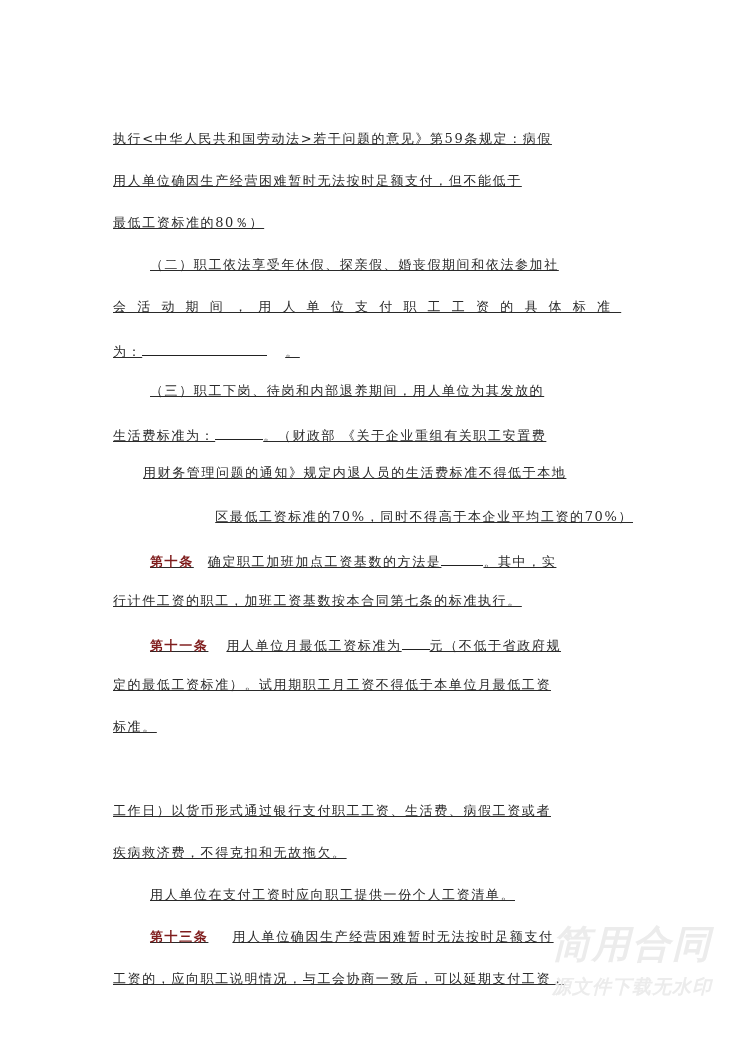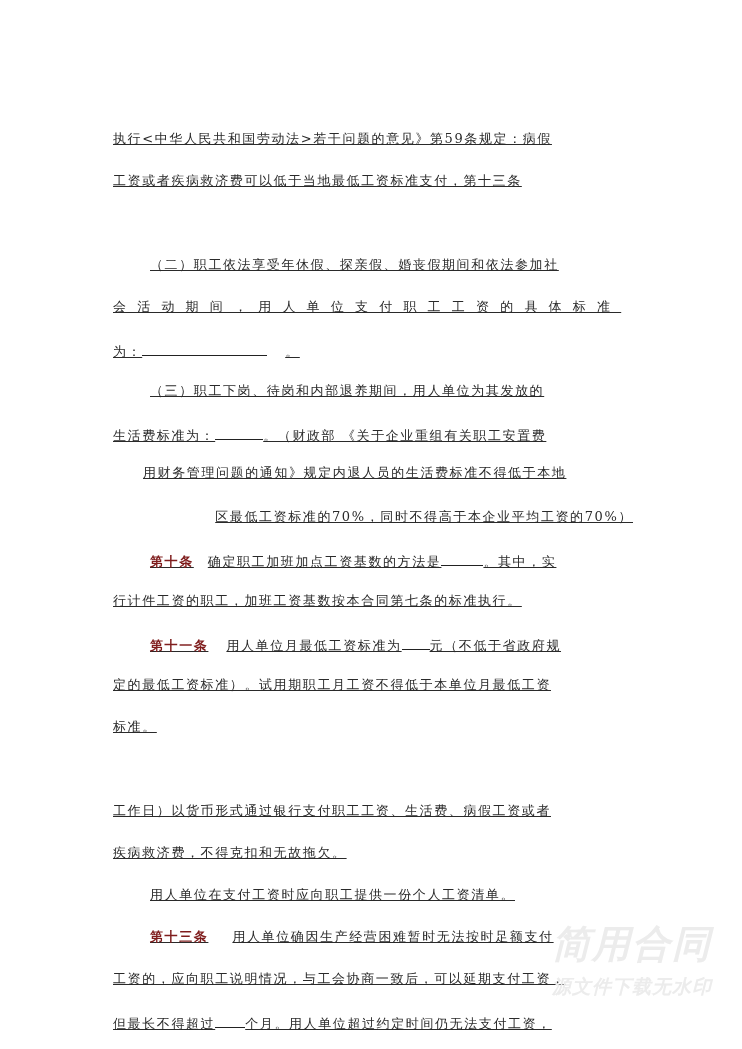--- a/index.html
+++ b/index.html
@@ -63,21 +63,22 @@
       letter-spacing: 1px;
       margin-top: 8px;
     }
   </style>
 </head>
 <body>
 
 <div class="page">
 
   <div class="line" style="top:127px;">执行&lt;中华人民共和国劳动法&gt;若干问题的意见》第59条规定：病假</div>
-  <div class="line" style="top:169px;">工资或者疾病救济费可以低于当地最低工资标准支付，第十三条</div>
+  <div class="line" style="top:169px;">用人单位确因生产经营困难暂时无法按时足额支付，但不能低于</div>
+  <div class="line" style="top:211px;">最低工资标准的80％）</div>
 
   <div class="line indent" style="top:253px;">（二）职工依法享受年休假、探亲假、婚丧假期间和依法参加社</div>
   <div class="line wide" style="top:295px;">会活动期间，用人单位支付职工工资的具体标准</div>
   <div class="line" style="top:337px;">
     <span>为：</span><span class="blank" style="width:125px;"></span><span class="gap" style="width:18px;"></span><span>。</span>
   </div>
 
   <div class="line indent" style="top:379px;">（三）职工下岗、待岗和内部退养期间，用人单位为其发放的</div>
   <div class="line" style="top:421px;">
     <span>生活费标准为：</span><span class="blank" style="width:48px;"></span><span>。（财政部 《关于企业重组有关职工安置费</span>
@@ -97,21 +98,18 @@
   <div class="line" style="top:715px;">标准。</div>
 
   <div class="line" style="top:799px;">工作日）以货币形式通过银行支付职工工资、生活费、病假工资或者</div>
   <div class="line" style="top:841px;">疾病救济费，不得克扣和无故拖欠。</div>
   <div class="line indent" style="top:883px;">用人单位在支付工资时应向职工提供一份个人工资清单。</div>
 
   <div class="line indent" style="top:925px;">
     <span class="bold">第十三条</span><span class="gap" style="width:24px;"></span><span>用人单位确因生产经营困难暂时无法按时足额支付</span>
   </div>
   <div class="line" style="top:967px;">工资的，应向职工说明情况，与工会协商一致后，可以延期支付工资，</div>
-  <div class="line" style="top:1009px;">
-    <span>但最长不得超过</span><span class="blank" style="width:30px;"></span><span>个月。用人单位超过约定时间仍无法支付工资，</span>
-  </div>
 
   <div class="watermark">
     <div class="wm-big">简用合同</div>
     <div class="wm-small">源文件下载无水印</div>
   </div>
 </div>
 
 </body></html>

